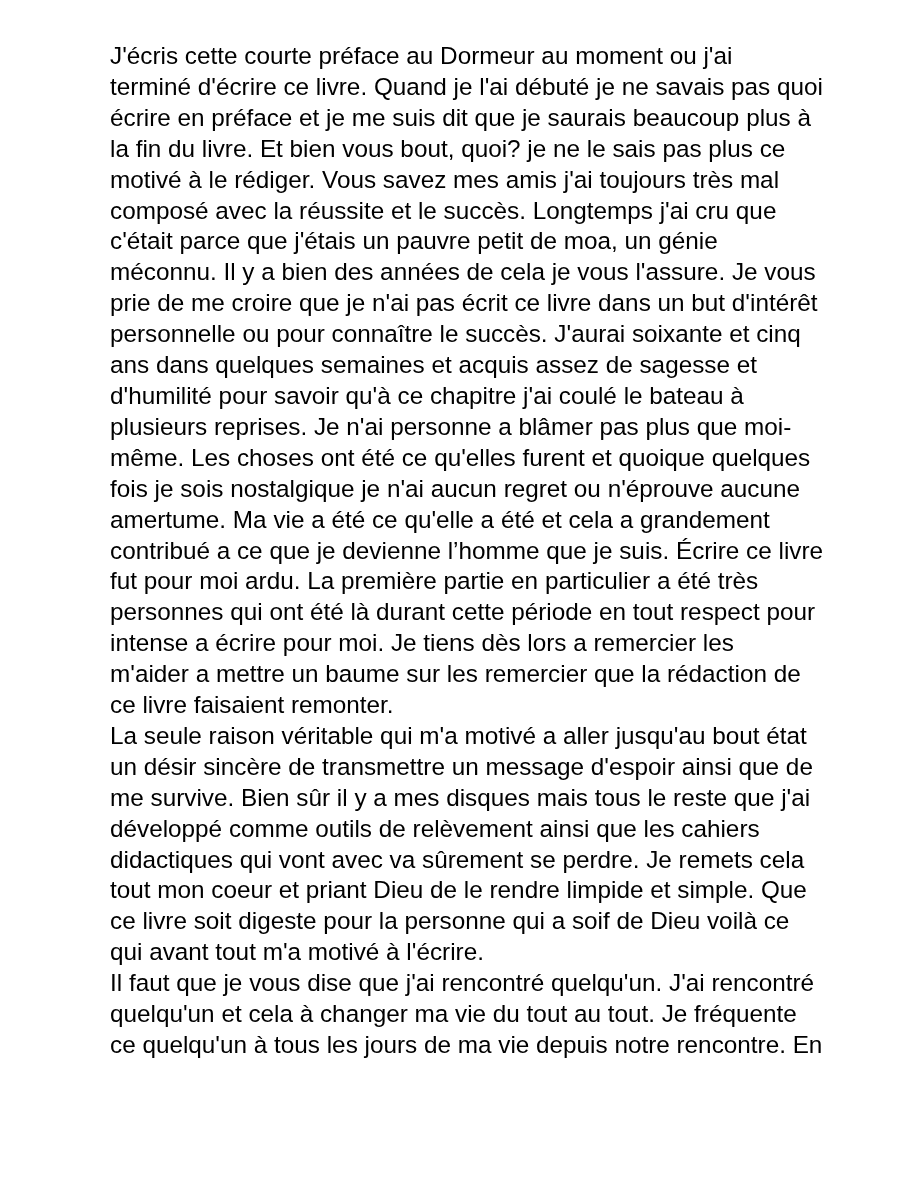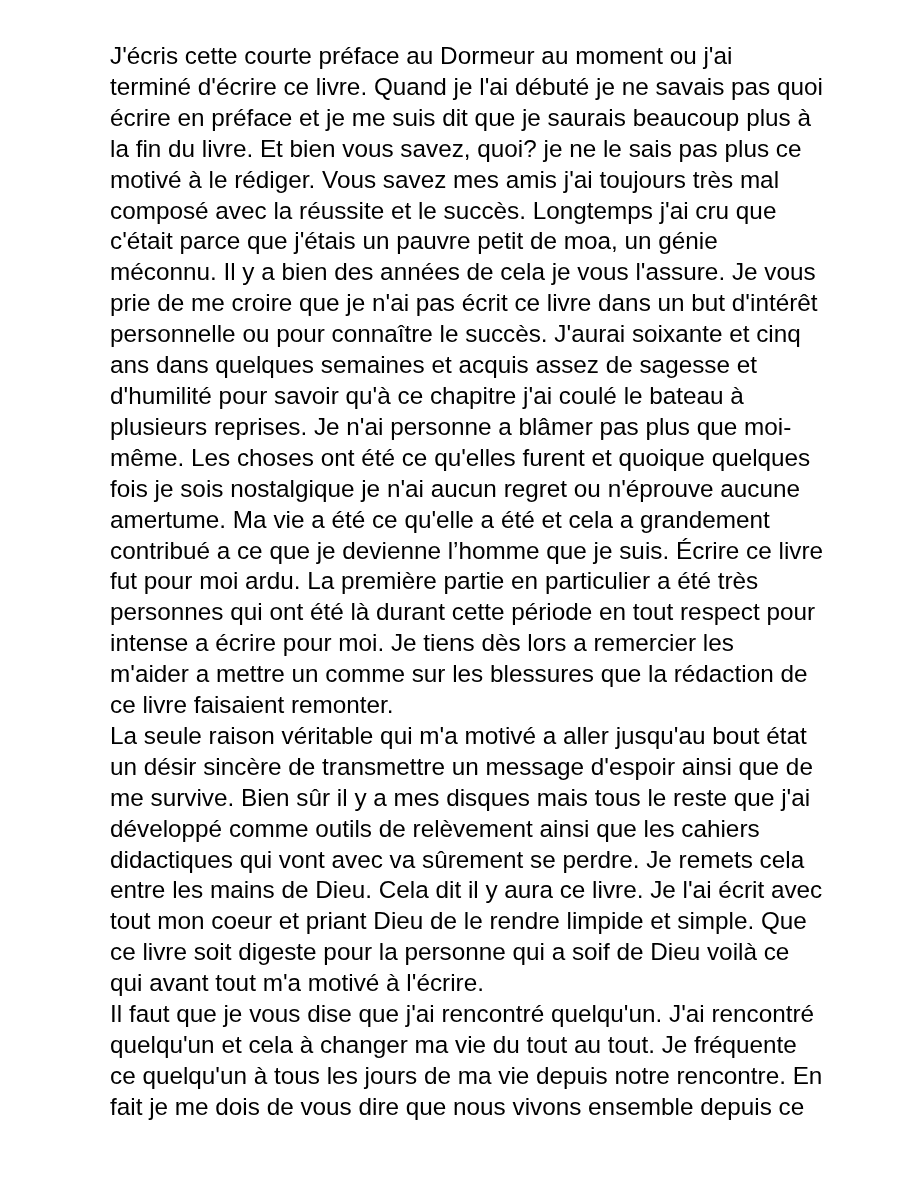--- a/index.html
+++ b/index.html
@@ -44,51 +44,49 @@
 </style>
 </head>
 <body>
 
 <div class="page">
   <div class="text-block">
       <p class="para">
         <span class="line">J'écris cette courte préface au Dormeur au moment ou j'ai</span>
         <span class="line">terminé d'écrire ce livre. Quand je l'ai débuté je ne savais pas quoi</span>
         <span class="line">écrire en préface et je me suis dit que je saurais beaucoup plus à</span>
-        <span class="line">la fin du livre. Et bien vous savez, quoi? je ne le sais pas plus ce</span>
+        <span class="line">la fin du livre. Et bien vous bout, quoi? je ne le sais pas plus ce</span>
         <span class="line">motivé à le rédiger. Vous savez mes amis j'ai toujours très mal</span>
         <span class="line">composé avec la réussite et le succès. Longtemps j'ai cru que</span>
         <span class="line">c'était parce que j'étais un pauvre petit de moa, un génie</span>
         <span class="line">méconnu. Il y a bien des années de cela je vous l'assure. Je vous</span>
         <span class="line">prie de me croire que je n'ai pas écrit ce livre dans un but d'intérêt</span>
         <span class="line">personnelle ou pour connaître le succès. J'aurai soixante et cinq</span>
         <span class="line">ans dans quelques semaines et acquis assez de sagesse et</span>
         <span class="line">d'humilité pour savoir qu'à ce chapitre j'ai coulé le bateau à</span>
         <span class="line">plusieurs reprises. Je n'ai personne a blâmer pas plus que moi-</span>
         <span class="line">même. Les choses ont été ce qu'elles furent et quoique quelques</span>
         <span class="line">fois je sois nostalgique je n'ai aucun regret ou n'éprouve aucune</span>
         <span class="line">amertume. Ma vie a été ce qu'elle a été et cela a grandement</span>
         <span class="line">contribué a ce que je devienne l’homme que je suis. Écrire ce livre</span>
         <span class="line">fut pour moi ardu. La première partie en particulier a été très</span>
         <span class="line">personnes qui ont été là durant cette période en tout respect pour</span>
         <span class="line">intense a écrire pour moi. Je tiens dès lors a remercier les</span>
-        <span class="line">m'aider a mettre un comme sur les blessures que la rédaction de</span>
+        <span class="line">m'aider a mettre un baume sur les remercier que la rédaction de</span>
         <span class="line">ce livre faisaient remonter.</span>
       </p>
       <p class="para">
         <span class="line">La seule raison véritable qui m'a motivé a aller jusqu'au bout état</span>
         <span class="line">un désir sincère de transmettre un message d'espoir ainsi que de</span>
         <span class="line">me survive. Bien sûr il y a mes disques mais tous le reste que j'ai</span>
         <span class="line">développé comme outils de relèvement ainsi que les cahiers</span>
         <span class="line">didactiques qui vont avec va sûrement se perdre. Je remets cela</span>
-        <span class="line">entre les mains de Dieu. Cela dit il y aura ce livre. Je l'ai écrit avec</span>
         <span class="line">tout mon coeur et priant Dieu de le rendre limpide et simple. Que</span>
         <span class="line">ce livre soit digeste pour la personne qui a soif de Dieu voilà ce</span>
         <span class="line">qui avant tout m'a motivé à l'écrire.</span>
       </p>
       <p class="para">
         <span class="line">Il faut que je vous dise que j'ai rencontré quelqu'un. J'ai rencontré</span>
         <span class="line">quelqu'un et cela à changer ma vie du tout au tout. Je fréquente</span>
         <span class="line">ce quelqu'un à tous les jours de ma vie depuis notre rencontre. En</span>
-        <span class="line">fait je me dois de vous dire que nous vivons ensemble depuis ce</span>
       </p>
     </div>
 </div>
 
 </body></html>

